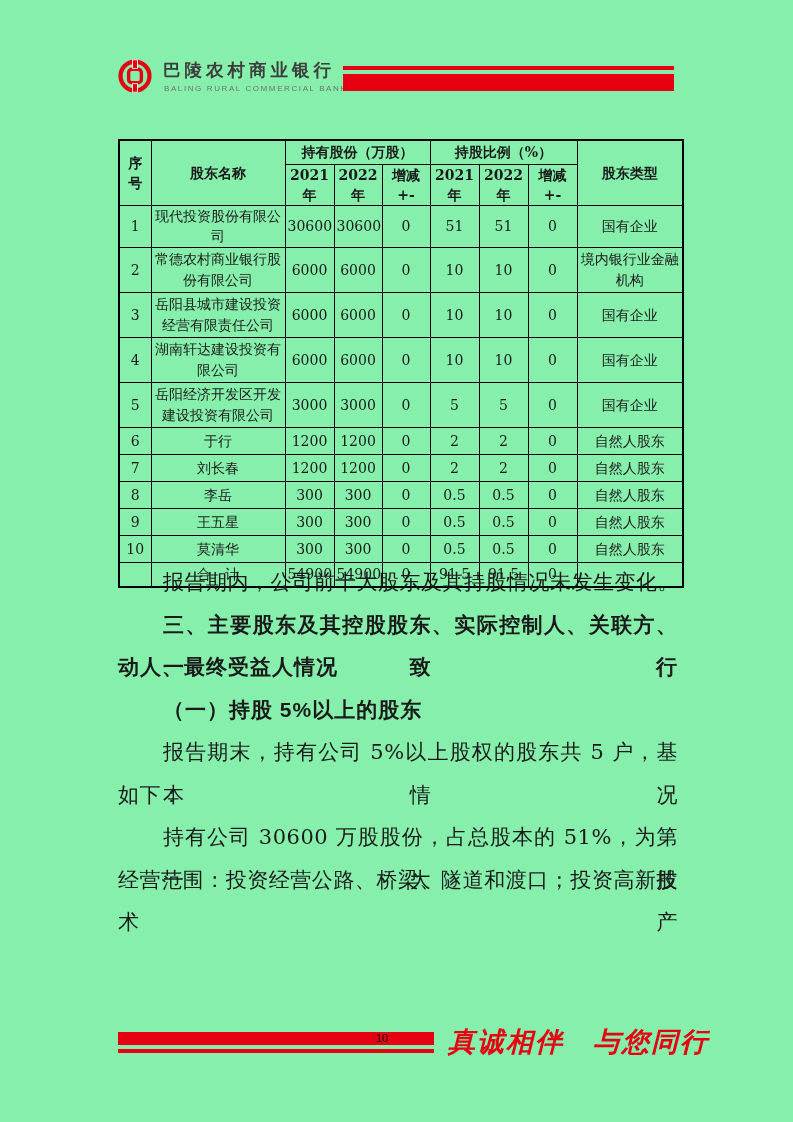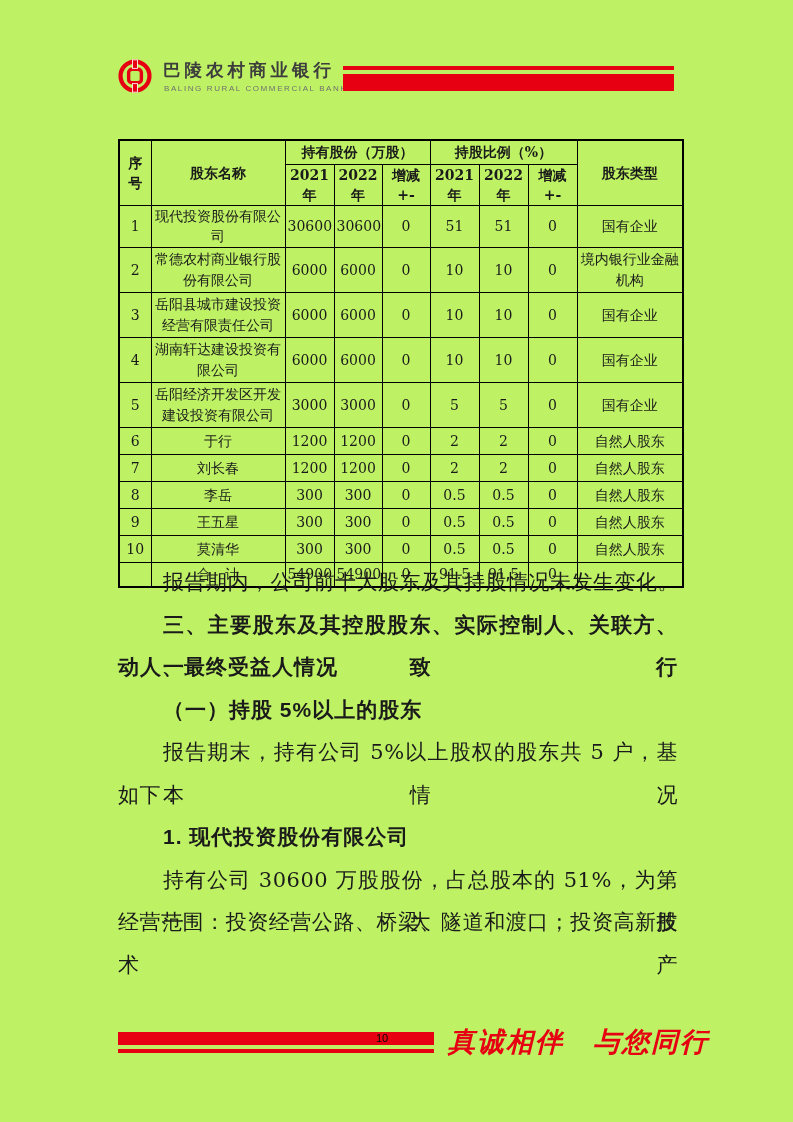--- a/index.html
+++ b/index.html
@@ -1,16 +1,16 @@
 <!DOCTYPE html>
 <html><head>
 <meta charset="utf-8">
 <style>
   html,body{margin:0;padding:0;background:#fff;}
-  .page{position:relative;width:793px;height:1122px;background:#bef264;overflow:hidden;
+  .page{position:relative;width:793px;height:1122px;background:#86efac;overflow:hidden;
         font-family:"DejaVu Serif","Liberation Serif",serif;color:#1a1a1a;}
 
   
   .logo{position:absolute;left:118px;top:55px;width:34px;height:42px;}
   .bank-cn{position:absolute;left:163px;top:58px;font-size:17.5px;font-weight:bold;
            letter-spacing:4px;color:#3d3d3d;font-family:"DejaVu Serif","Liberation Serif",serif;}
   .bank-en{position:absolute;left:164px;top:84px;font-size:8px;letter-spacing:1.6px;color:#707070;
            font-family:"Liberation Sans","DejaVu Sans",sans-serif;}
   .bar{position:absolute;background:#e60012;}
   .hbar-thin{left:343px;top:66px;width:331px;height:4px;}
@@ -213,21 +213,20 @@
   </tbody>
     </table>
 
   <div class="bodytext">
     <div class="line ind">报告期内，公司前十大股东及其持股情况未发生变化。</div>
     <div class="line ind bold fill">三、主要股东及其控股股东、实际控制人、关联方、一致行</div>
     <div class="line bold">动人、最终受益人情况</div>
     <div class="line ind bold">（一）持股 5%以上的股东</div>
     <div class="line ind fill">报告期末，持有公司 5%以上股权的股东共 5 户，基本情况</div>
     <div class="line">如下：</div>
-    <div class="line ind bold">1. 现代投资股份有限公司</div>
     <div class="line ind fill">持有公司 30600 万股股份，占总股本的 51%，为第一大股</div>
     <div class="line fill">经营范围：投资经营公路、桥梁、隧道和渡口；投资高新技术产</div>
   </div>
 
   <div class="bar fbar-thick"></div>
   <div class="bar fbar-thin"></div>
   <div class="pagenum">10</div>
   <div class="slogan">真诚相伴　与您同行</div>
 
 </div>

